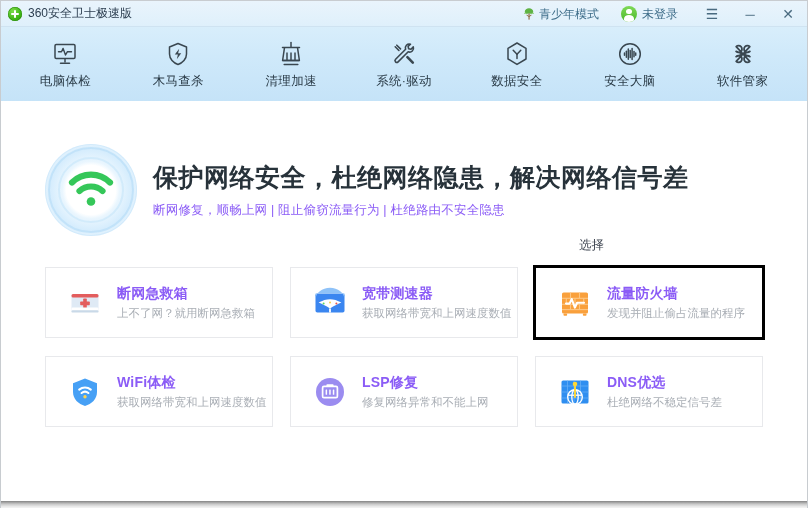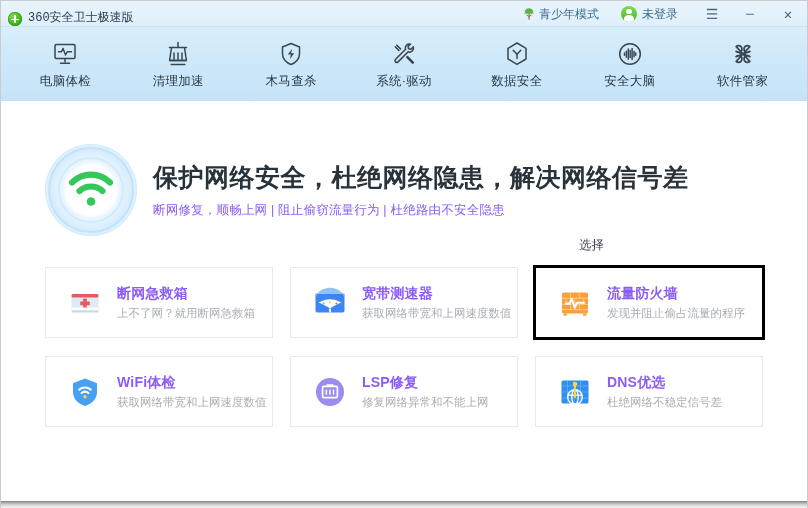--- a/index.html
+++ b/index.html
@@ -17,24 +17,23 @@
     border-bottom: none;
     display: flex; flex-direction: column;
   }
 
   
   .titlebar {
     position: relative;
     height: 26px;
     flex: 0 0 26px;
     background: linear-gradient(to bottom, #e9f4fc 0%, #dff0fb 100%);
-    display: flex; align-items: flex-end;
+    display: flex; align-items: center;
     padding: 0 8px 0 7px;
     border-bottom: 1px solid #cfe3f1;
-    font-family: Liberation Mono, monospace;
   }
   .app-logo {
     width: 14px; height: 14px; border-radius: 50%;
     background: radial-gradient(circle at 35% 30%, #7ddc4a 0%, #3eb515 60%, #2e9a0d 100%);
     position: relative; flex: 0 0 14px;
     box-shadow: 0 0 0 0.5px #2b8a0c inset;
   }
   .app-logo::before {
     content: ""; position: absolute;
     left: 3px; top: 6.5px; width: 8px; height: 1.8px; background: #fff; border-radius: 1px;
@@ -234,41 +233,41 @@
           <path d="M15 19.5 v4"></path>
           <path d="M10.5 24.2 h9" stroke-linecap="round"></path>
         </svg>
       </span>
       <span class="nav-label">电脑体检</span>
     </div>
 
     <div class="nav-item">
       <span class="nav-icon">
         <svg width="30" height="30" viewBox="0 0 30 30" fill="none" stroke="#3a4750" stroke-width="1.5">
+          <path d="M15 4.5 L23.5 8 V15 C23.5 20 19.6 24 15 25.5 C10.4 24 6.5 20 6.5 15 V8 Z" stroke-linejoin="round"></path>
+          <path d="M16.2 9.8 L11.8 15.6 h3.1 l-1.1 4.6 l4.4 -5.9 h-3.1 Z" fill="#3a4750" stroke="none"></path>
+        </svg>
+      </span>
+      <span class="nav-label">木马查杀</span>
+    </div>
+
+    <div class="nav-item">
+      <span class="nav-icon">
+        <svg width="30" height="30" viewBox="0 0 30 30" fill="none" stroke="#3a4750" stroke-width="1.5">
           <path d="M15 3.5 v4.6" stroke-linecap="round"></path>
           <path d="M6.5 8.6 h17" stroke-linecap="round"></path>
           <path d="M8.5 8.6 L6.6 21.5 h16.8 L21.5 8.6" stroke-linejoin="round"></path>
           <path d="M11 13.5 v8"></path>
             <path d="M15 13.5 v8"></path>
             <path d="M19 13.5 v8"></path>
           <path d="M6.6 21.5 h16.8"></path>
           <path d="M8.2 25.5 h13.6" stroke-linecap="round"></path>
         </svg>
       </span>
       <span class="nav-label">清理加速</span>
-    </div>
-
-    <div class="nav-item">
-      <span class="nav-icon">
-        <svg width="30" height="30" viewBox="0 0 30 30" fill="none" stroke="#3a4750" stroke-width="1.5">
-          <path d="M15 4.5 L23.5 8 V15 C23.5 20 19.6 24 15 25.5 C10.4 24 6.5 20 6.5 15 V8 Z" stroke-linejoin="round"></path>
-          <path d="M16.2 9.8 L11.8 15.6 h3.1 l-1.1 4.6 l4.4 -5.9 h-3.1 Z" fill="#3a4750" stroke="none"></path>
-        </svg>
-      </span>
-      <span class="nav-label">木马查杀</span>
     </div>
 
     <div class="nav-item">
       <span class="nav-icon">
         <svg width="30" height="30" viewBox="0 0 30 30" fill="none" stroke="#3a4750" stroke-width="1.6">
           <path d="M21.5 5.2 a3.9 3.9 0 0 0 -4.9 5.1 L6.6 20.3 a1.8 1.8 0 0 0 2.5 2.6 L19.2 12.8 a3.9 3.9 0 0 0 5.1 -4.9 l-2.3 2.3 -2.4 -0.5 -0.5 -2.4 Z" stroke-linejoin="round"></path>
           <path d="M7.8 6.2 L11.5 9.9" stroke-linecap="round"></path>
           <path d="M6.2 7.8 L9.9 11.5" stroke-linecap="round"></path>
           <path d="M18.4 18.2 L23.8 23.6" stroke-linecap="round" stroke-width="2.6"></path>
         </svg>

